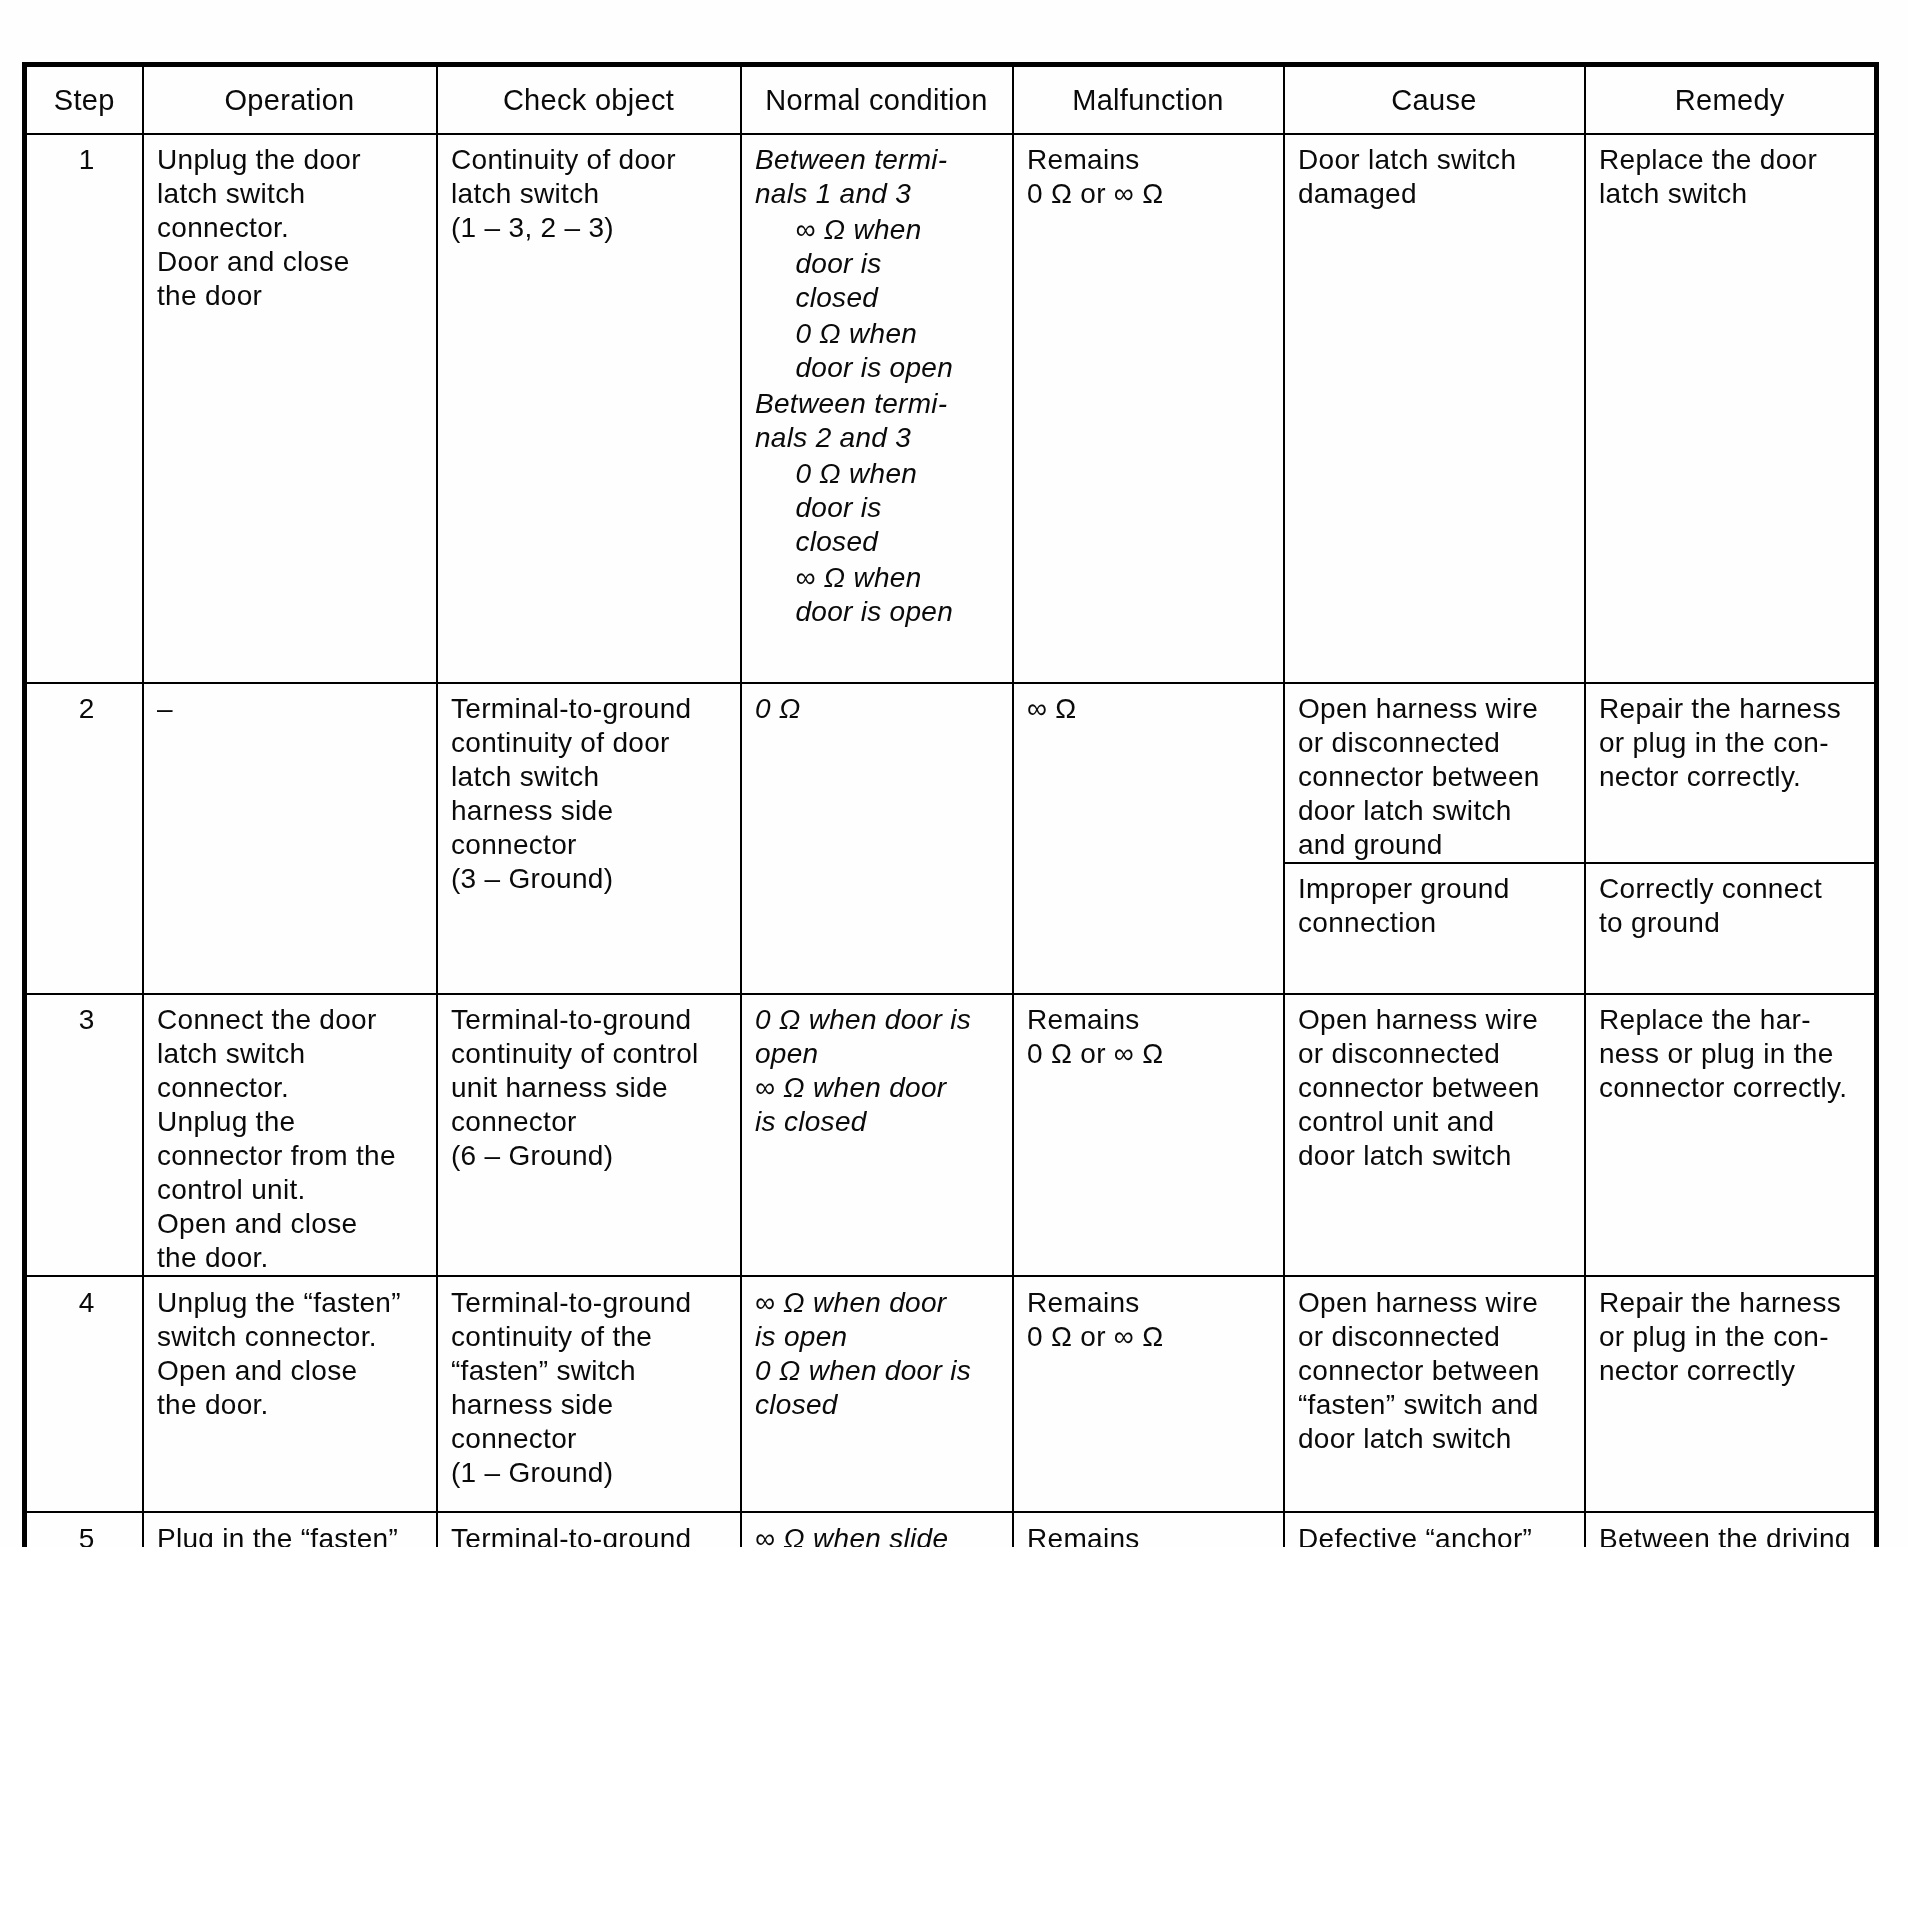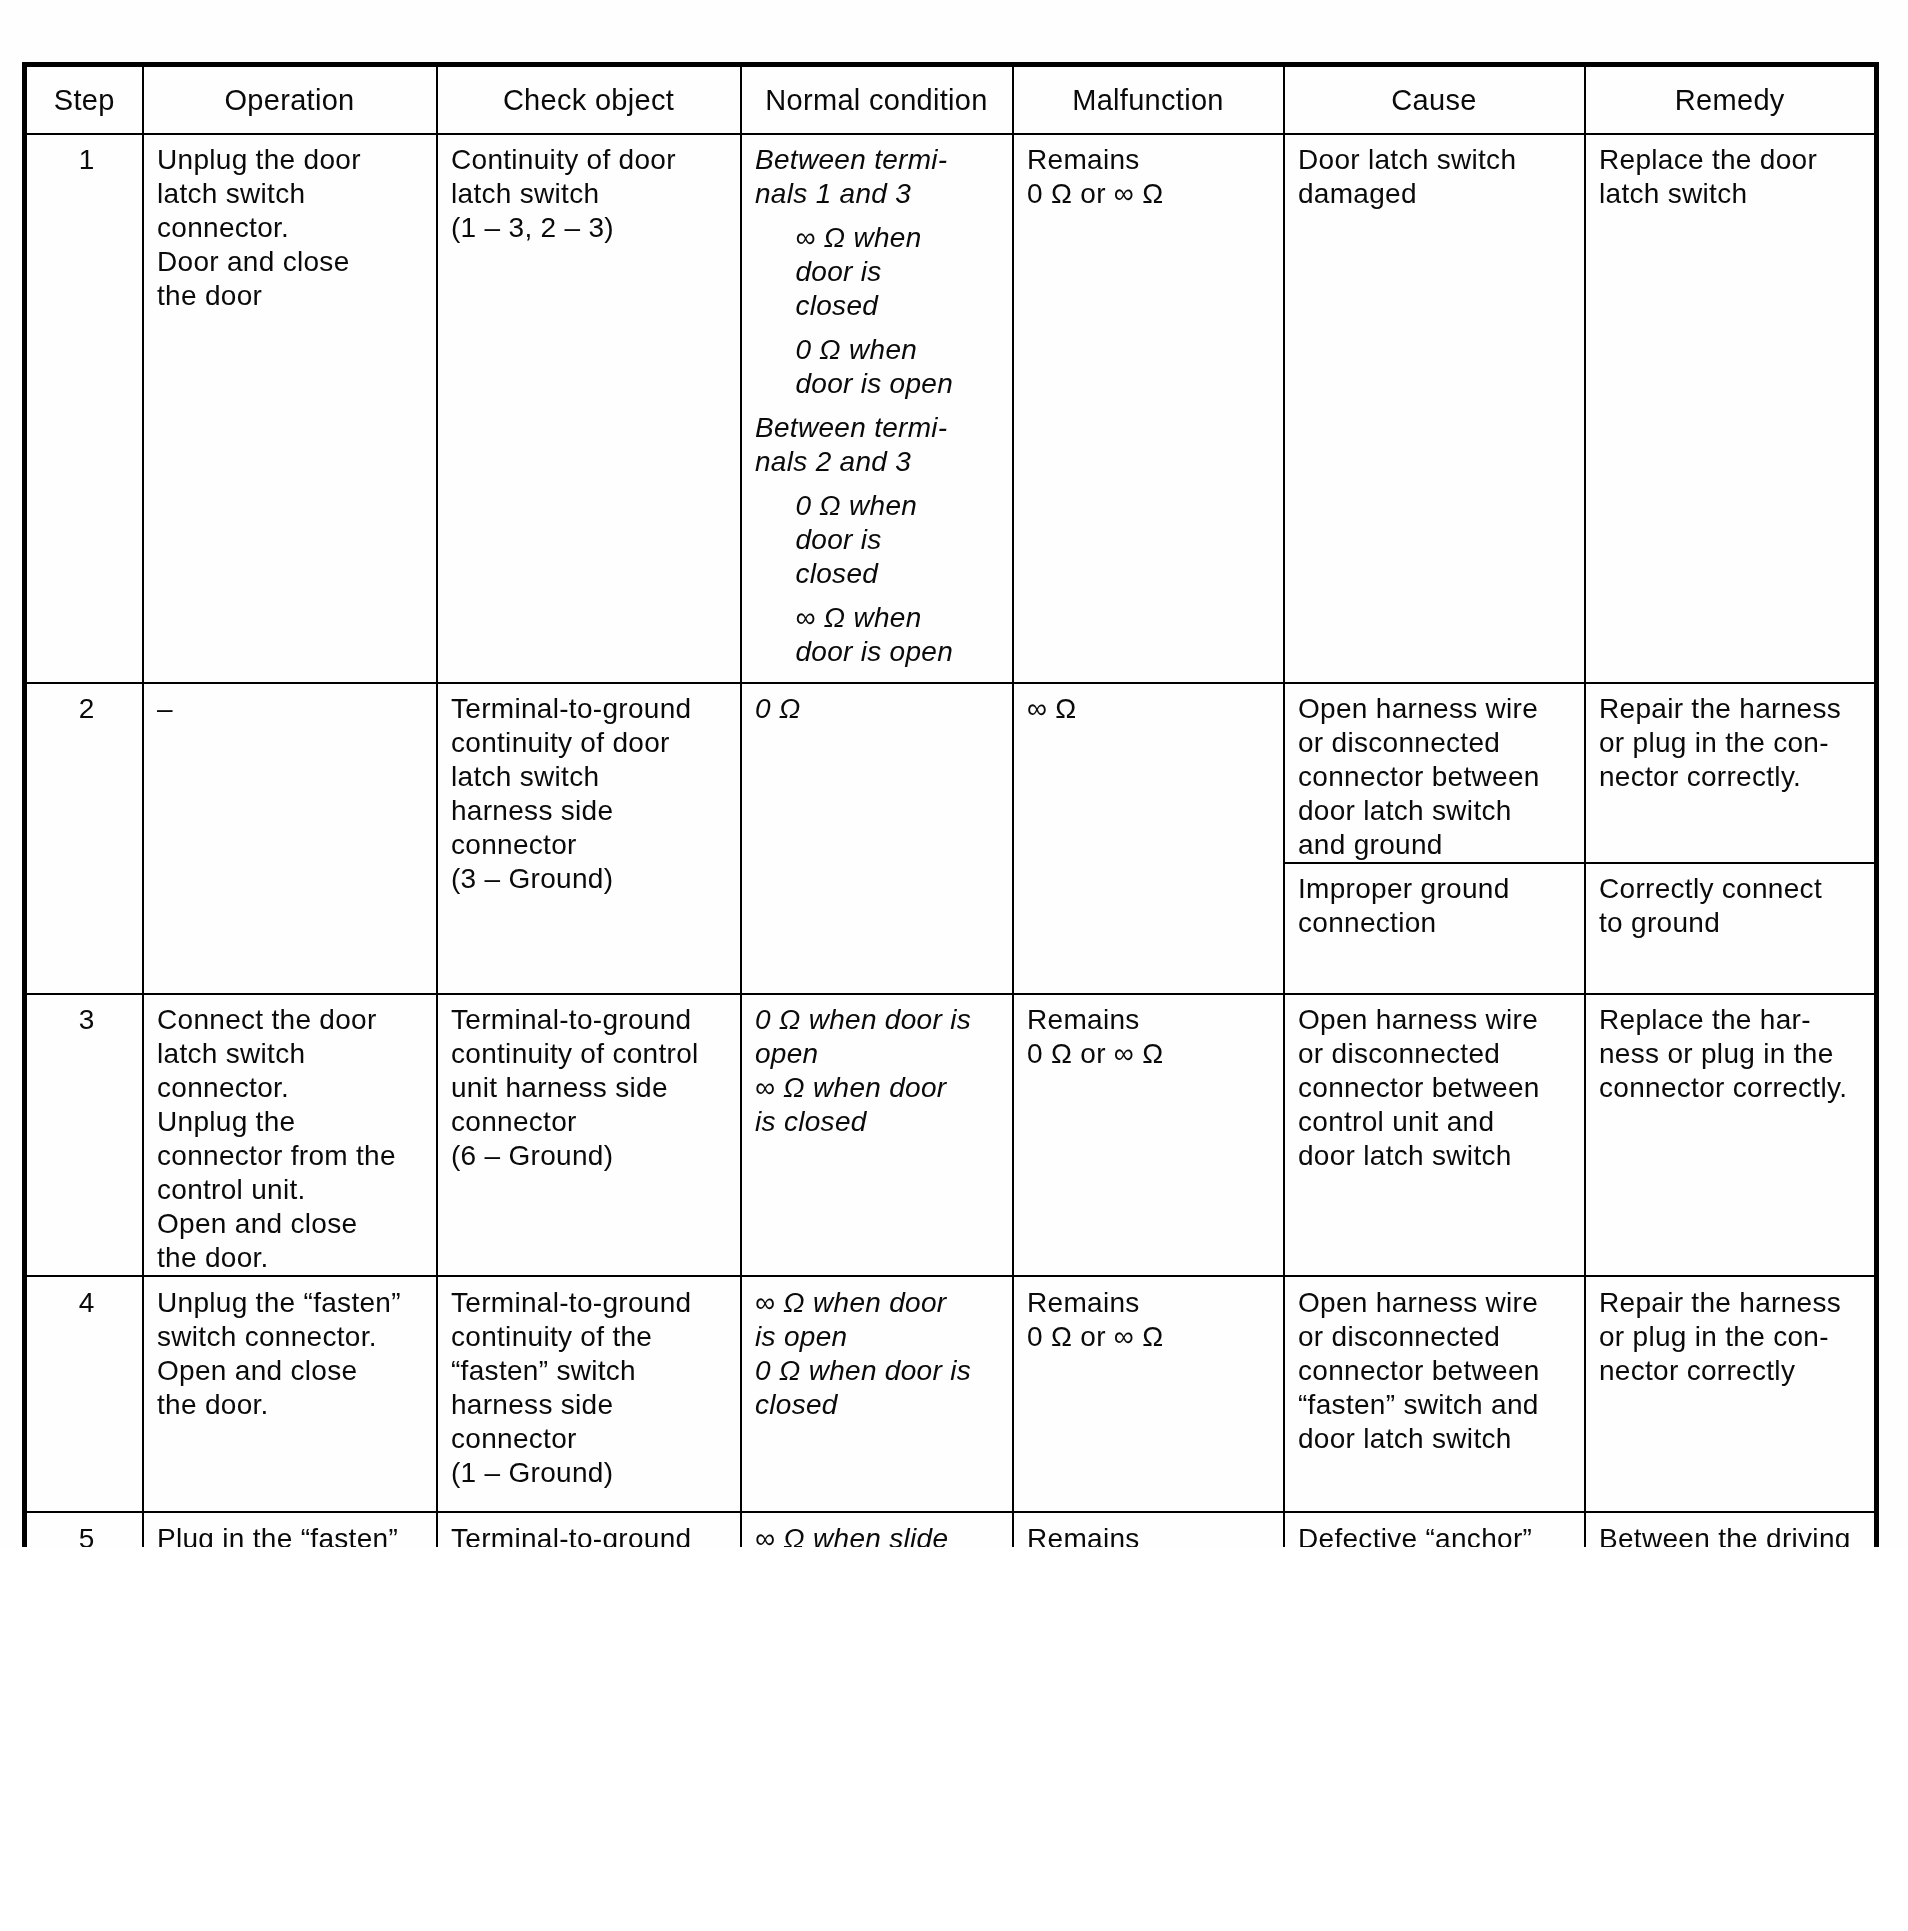--- a/index.html
+++ b/index.html
@@ -44,21 +44,21 @@
     padding: 6.7px 3.4px;
     font-weight: 400;
   }
   td.step-cell {
     text-align: center;
     padding-left: 3.4px;
     padding-right: 3.4px;
   }
   
   td .para { white-space: pre; font-style: italic; }
-  td .para + .para { margin-top: 10px; }
+  td .para + .para { margin-top: 2px; }
 
   .figure-code {
     position: absolute;
     left: 32px;
     top: 1852px;
     font-size: 18px;
     letter-spacing: 0.8px;
     color: #a21caf;
   }
 </style>

